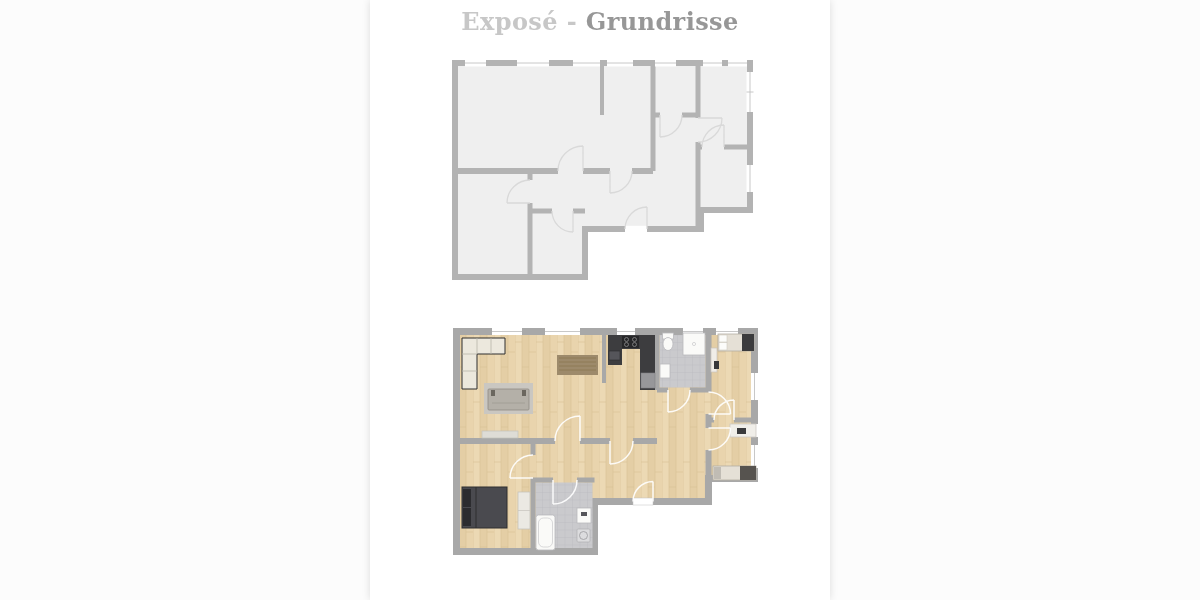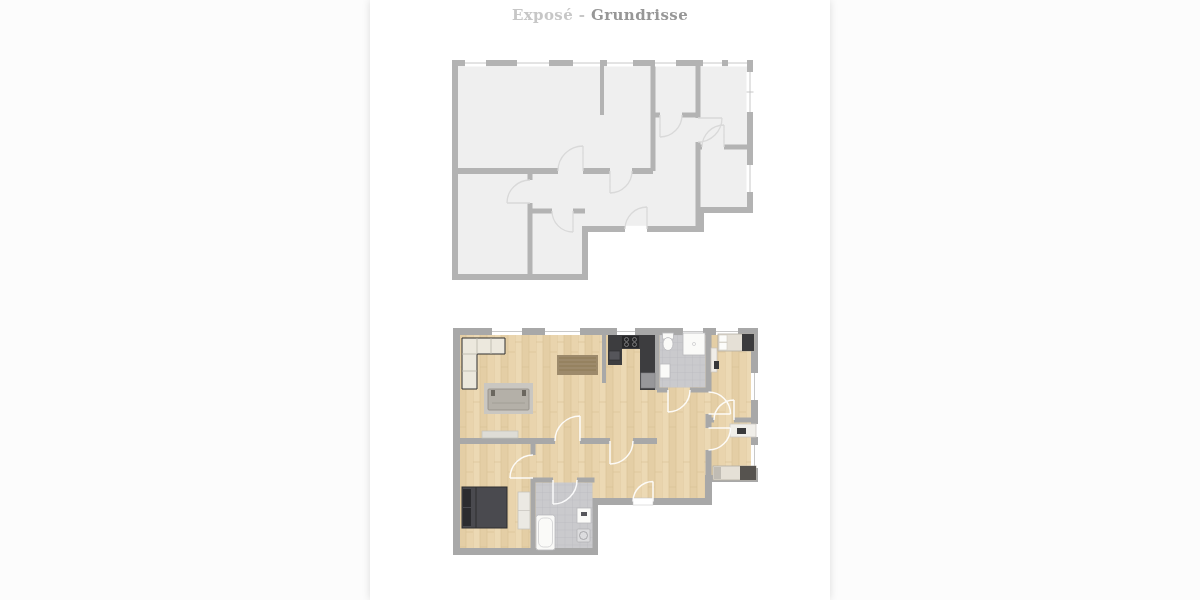--- a/index.html
+++ b/index.html
@@ -11,21 +11,21 @@
   .panel{
     position:relative;
     width:460px;height:600px;
     margin:0 auto;
     background:var(--panel-bg,#ffffff);
     box-shadow:0 0 8px rgba(0,0,0,0.13);
   }
   .title{
     margin:0;padding-top:6px;
     text-align:center;
-    font-size:15px;line-height:1.3;
+    font-size:24px;line-height:1.3;
     font-weight:bold;letter-spacing:0.4px;
   }
   .t-light{color:var(--title-light,#c7c7c7);}
   .t-sep{color:var(--title-light,#c7c7c7);}
   .t-dark{color:var(--title-dark,#979797);}
   figure.plan{margin:0;position:absolute;}
   .plan-schematic{left:81px;top:57px;width:304px;height:226px;}
   .plan-furnished{left:82px;top:327px;width:308px;height:230px;}
   svg{display:block;}
 

